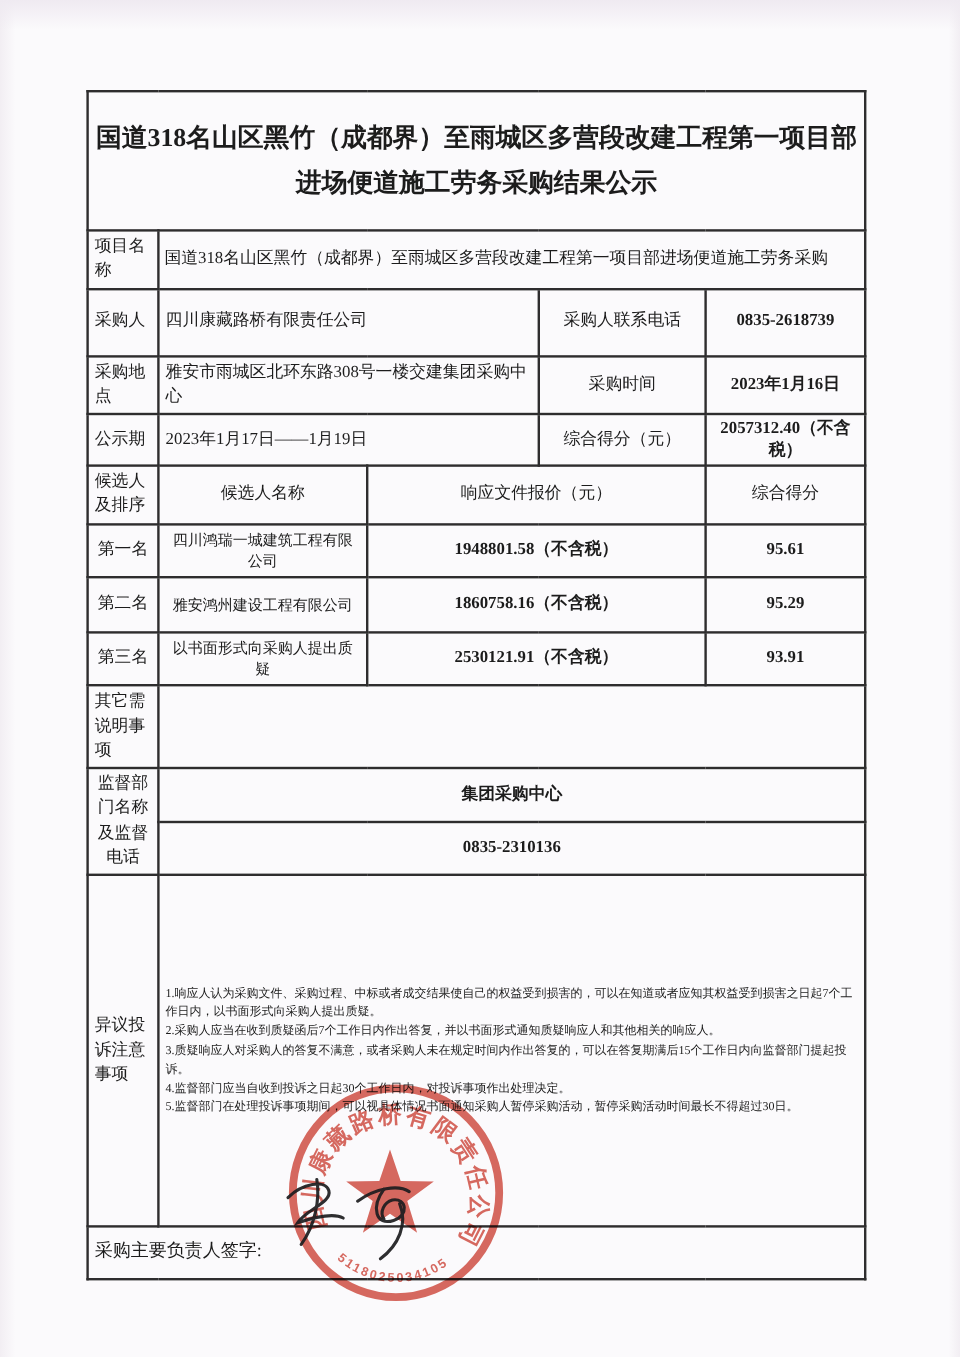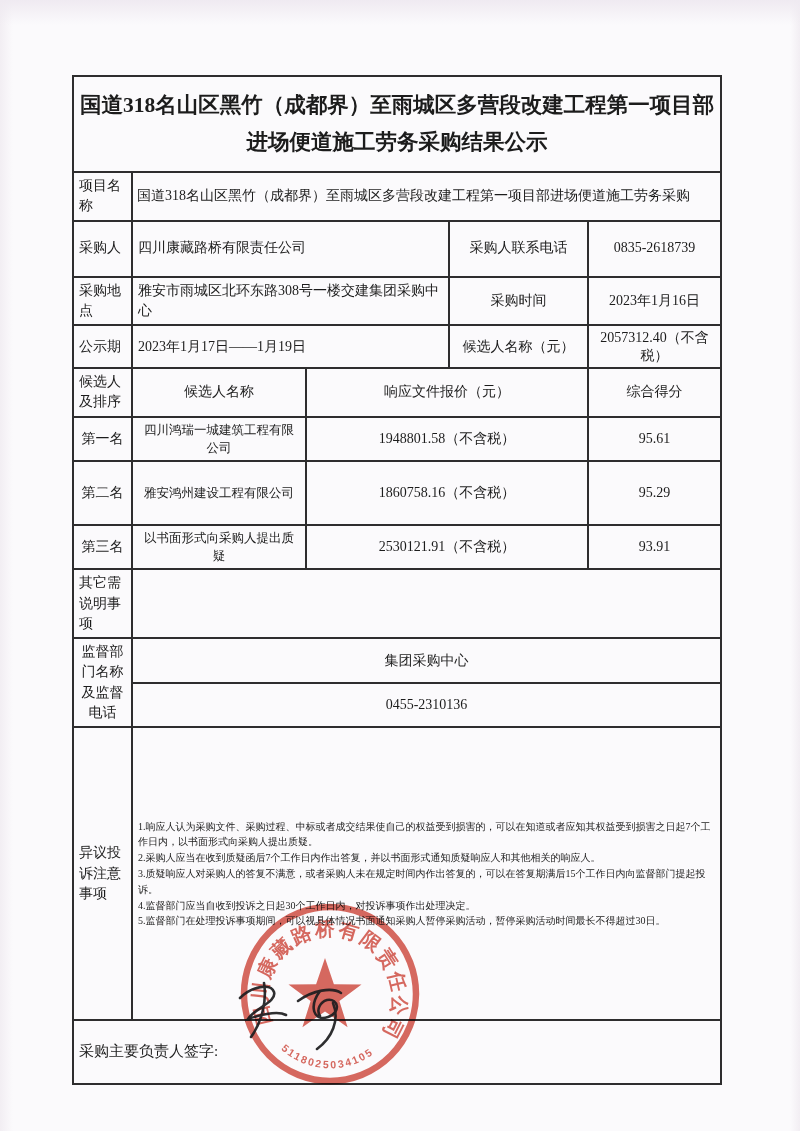--- a/index.html
+++ b/index.html
@@ -29,21 +29,21 @@
     overflow:hidden;
     word-break:break-all;
   }
   td.title-cell{
     text-align:center;font-weight:bold;font-size:21.5px;line-height:1.7;
     padding:6px 14px;
   }
   td.lbl{ text-align:left;margin-left:20px; }
   td.lbl-c{ text-align:center; }
   td.val-l{ text-align:left;font-family:Liberation Serif, serif; }
-  td.val-c{ text-align:center; }
+  td.val-c{ text-align:center;font-weight:bold; }
   td.name-cell{ font-size:12.5px; text-align:center; padding:3px 2px;}
   td.obj-cell{
     font-size:10px;line-height:1.58;white-space:pre-line;
     padding:6px 9px;vertical-align:middle;
   }
   td.sig-cell{ text-align:left;padding-left:9px;font-size:15px; }
   .seal{ position:absolute;left:237px;top:901px;width:186px;height:186px;
          opacity:.88; mix-blend-mode:multiply; pointer-events:none;}
   .autograph{ position:absolute;left:224px;top:962px;width:142px;height:100px;
          pointer-events:none;}
@@ -56,21 +56,21 @@
   <table class="doc">
     <colgroup>
       <col style="width:59px">
         <col style="width:174px">
         <col style="width:143px">
       <col style="width:139px">
         <col style="width:133px">
     </colgroup>
 
     <tbody>
-        <tr style="height:96px">
+        <tr style="height:116px">
       <td colspan="5" class="title-cell">国道318名山区黑竹（成都界）至雨城区多营段改建工程第一项目部进场便道施工劳务采购结果公示</td>
     </tr>
 
     <tr style="height:48px">
       <td class="lbl">项目名称</td>
       <td colspan="4" class="val-l" style="padding:3px 4px;font-size:14px">国道318名山区黑竹（成都界）至雨城区多营段改建工程第一项目部进场便道施工劳务采购</td>
     </tr>
 
     <tr style="height:56px">
       <td class="lbl">采购人</td>
@@ -82,39 +82,39 @@
     <tr style="height:42px">
       <td class="lbl">采购地点</td>
       <td colspan="2" class="val-l">雅安市雨城区北环东路308号一楼交建集团采购中心</td>
       <td class="lbl-c">采购时间</td>
       <td class="val-c">2023年1月16日</td>
     </tr>
 
     <tr style="height:37px">
       <td class="lbl">公示期</td>
       <td colspan="2" class="val-l">2023年1月17日——1月19日</td>
-      <td class="lbl-c">候选人名称（元）</td>
+      <td class="lbl-c">综合得分（元）</td>
       <td class="val-c" style="line-height:1.25">2057312.40（不含税）</td>
     </tr>
 
     <tr style="height:40px">
       <td class="lbl">候选人及排序</td>
       <td class="lbl-c">候选人名称</td>
       <td colspan="2" class="lbl-c">响应文件报价（元）</td>
       <td class="lbl-c">综合得分</td>
     </tr>
 
     <tr style="height:36px">
       <td class="lbl-c">第一名</td>
       <td class="name-cell">四川鸿瑞一城建筑工程有限公司</td>
       <td colspan="2" class="val-c">1948801.58（不含税）</td>
       <td class="val-c">95.61</td>
     </tr>
 
-    <tr style="height:64px">
+    <tr style="height:46px">
       <td class="lbl-c">第二名</td>
       <td class="name-cell">雅安鸿州建设工程有限公司</td>
       <td colspan="2" class="val-c">1860758.16（不含税）</td>
       <td class="val-c">95.29</td>
     </tr>
 
     <tr style="height:32px">
       <td class="lbl-c">第三名</td>
       <td class="name-cell">以书面形式向采购人提出质疑</td>
       <td colspan="2" class="val-c">2530121.91（不含税）</td>
@@ -124,33 +124,33 @@
     <tr style="height:65px">
       <td class="lbl">其它需说明事项</td>
       <td colspan="4"></td>
     </tr>
 
     <tr style="height:39px">
       <td rowspan="2" class="lbl-c">监督部门名称及监督电话</td>
       <td colspan="4" class="val-c">集团采购中心</td>
     </tr>
     <tr style="height:38px">
-      <td colspan="4" class="val-c">0455-2310136</td>
+      <td colspan="4" class="val-c">0835-2310136</td>
     </tr>
 
     <tr style="height:293px">
       <td class="lbl">异议投诉注意事项</td>
       <td colspan="4" class="obj-cell">1.响应人认为采购文件、采购过程、中标或者成交结果使自己的权益受到损害的，可以在知道或者应知其权益受到损害之日起7个工作日内，以书面形式向采购人提出质疑。
 2.采购人应当在收到质疑函后7个工作日内作出答复，并以书面形式通知质疑响应人和其他相关的响应人。
 3.质疑响应人对采购人的答复不满意，或者采购人未在规定时间内作出答复的，可以在答复期满后15个工作日内向监督部门提起投诉。
 4.监督部门应当自收到投诉之日起30个工作日内，对投诉事项作出处理决定。
 5.监督部门在处理投诉事项期间，可以视具体情况书面通知采购人暂停采购活动，暂停采购活动时间最长不得超过30日。</td>
     </tr>
 
-    <tr style="height:64px">
+    <tr style="height:44px">
       <td colspan="5" class="sig-cell">采购主要负责人签字:</td>
     </tr>
   </tbody>
     </table>
 
   <svg class="seal" viewBox="0 0 186 186">
     <defs>
       <path id="arcTop" d="M 37.5,127 A 63,63 0 1 1 148.5,127" fill="none"></path>
       <path id="arcBottom" d="M 40.5,145 A 73,73 0 0 0 145.5,145" fill="none"></path>
     </defs>

